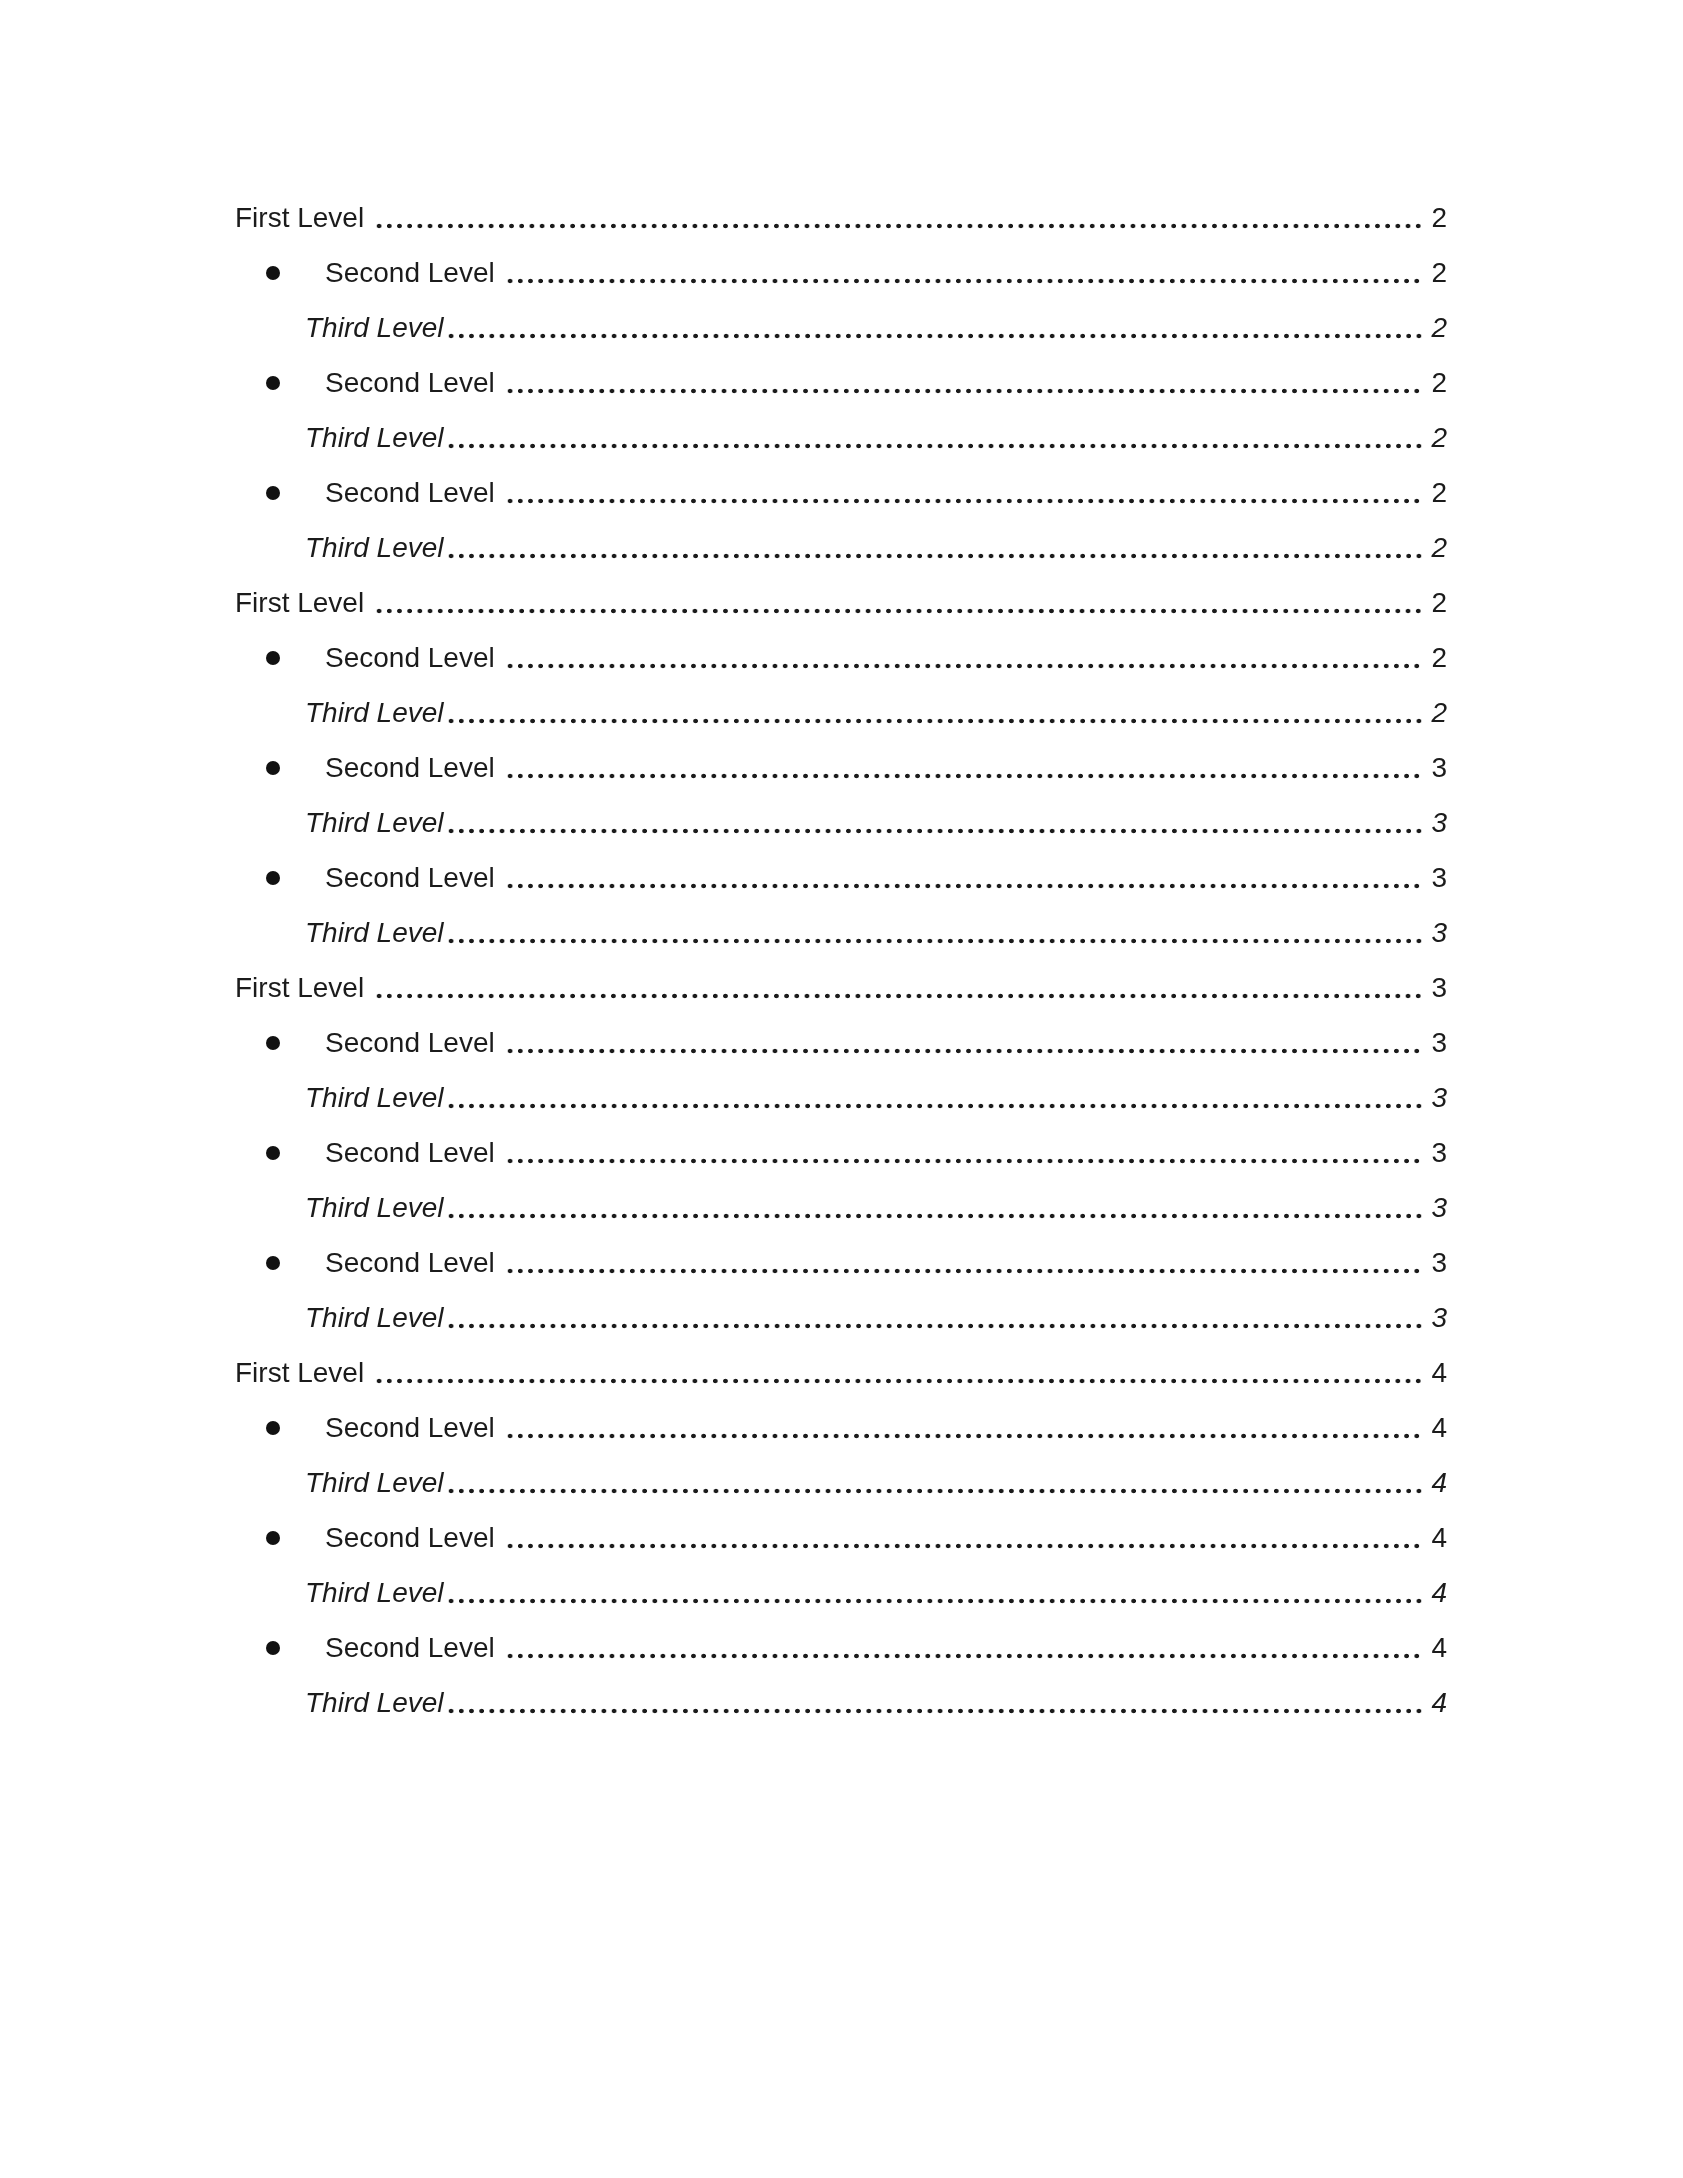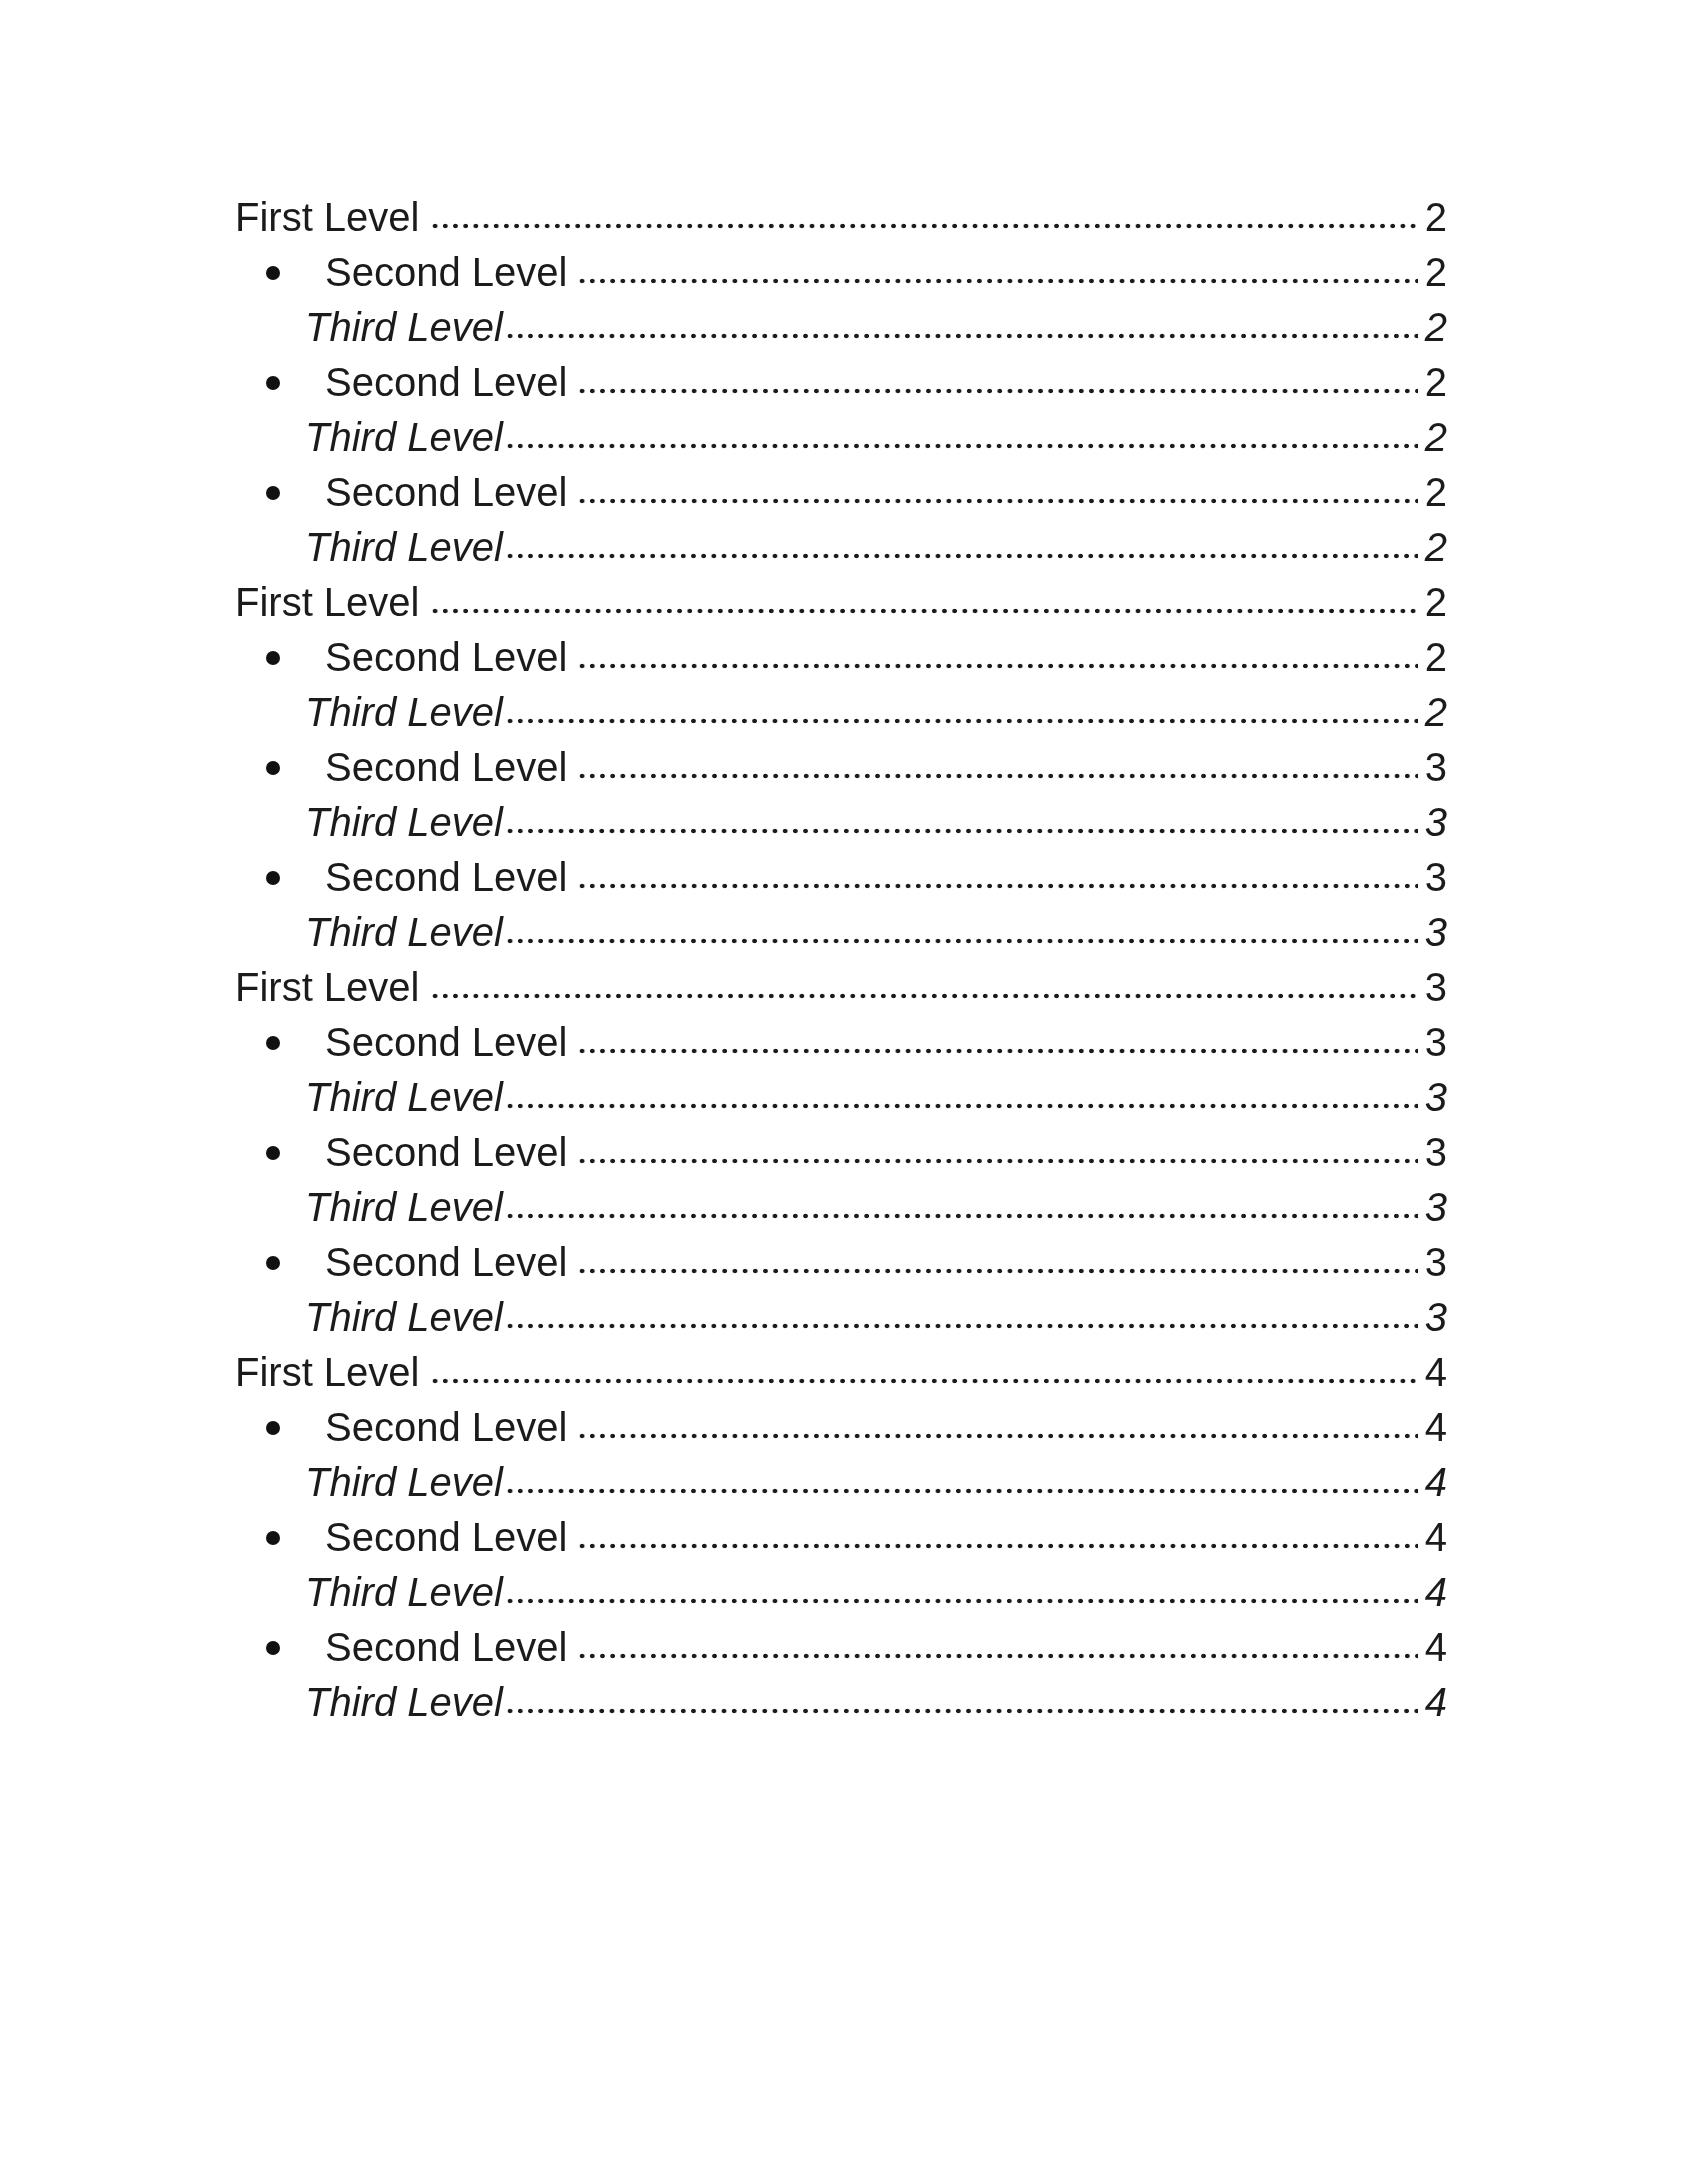--- a/index.html
+++ b/index.html
@@ -23,21 +23,21 @@
     position: absolute;
     top: 190px;
     left: 0;
     right: 0;
   }
   .row {
     display: flex;
     align-items: stretch;
     height: 55px;
     line-height: 55px;
-    font-size: 40px;
+    font-size: 28px;
     color: #1b1b1b;
     padding-right: 236px;
     white-space: nowrap;
   }
   .toc1 { padding-left: 235px; }
   .toc2 { padding-left: 266px; }
   .toc3 { padding-left: 305px; font-style: italic; }
   .bullet-box {
     flex: 0 0 59px;
     width: 59px;

